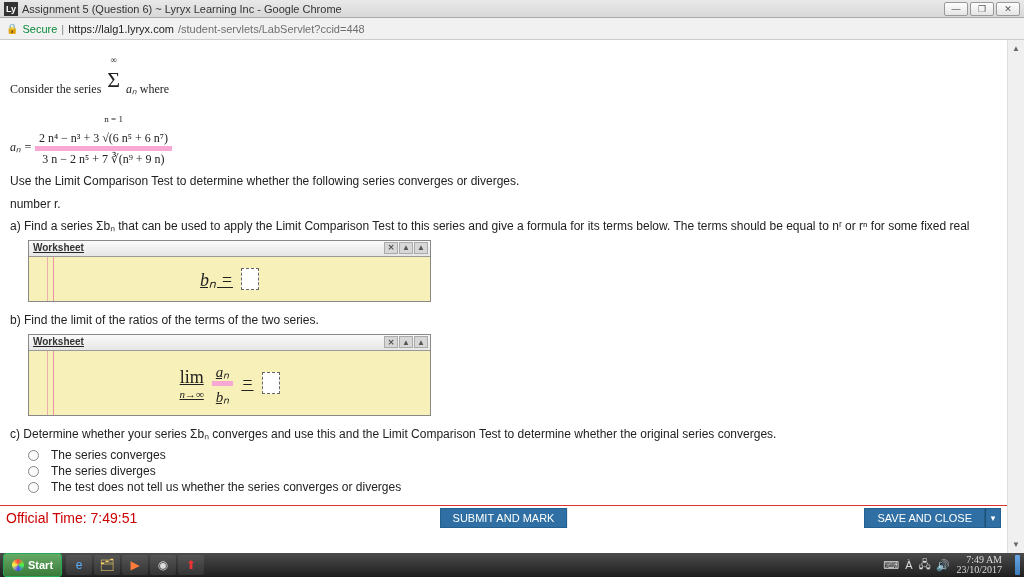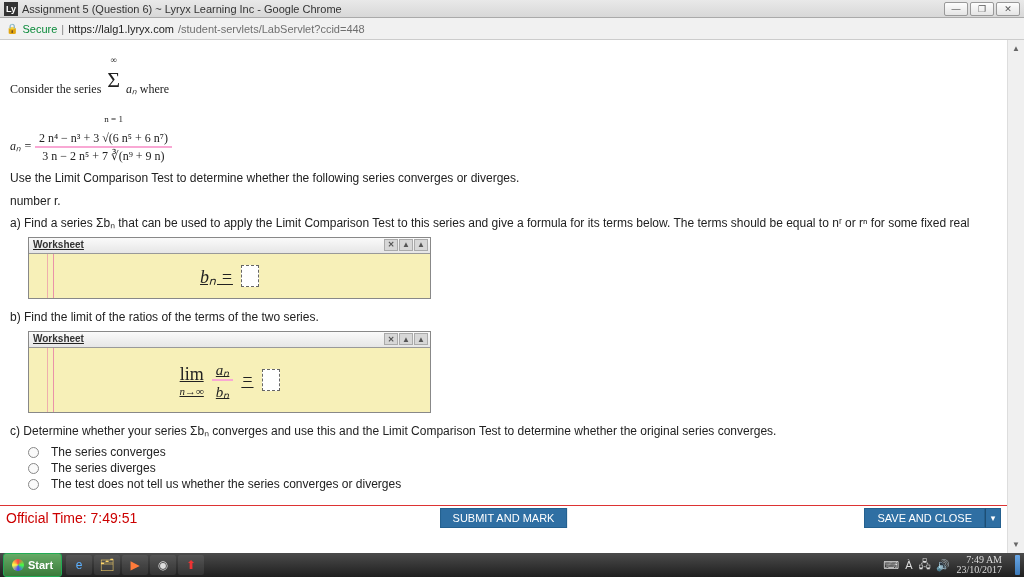--- a/index.html
+++ b/index.html
@@ -26,21 +26,21 @@
   .scroll .thumbbot { position:absolute; bottom:0; left:0; right:0; height:17px; display:flex; align-items:center; justify-content:center; font-size:8px; color:#666;}
   .page { position:absolute; left:0; top:0; right:17px; bottom:0; padding:10px 10px 0 10px; font-size:12px; color:#222; }
 
   
   .mathline { font-family: "Times New Roman", serif; }
   .sigma { font-size:22px; position:relative; top:4px; }
   .sub { font-size:9px;margin-top:28px; }
   .sup { font-size:9px; }
   .frac { display:inline-block; text-align:center; vertical-align:middle; font-family:"Times New Roman",serif; }
   .frac > span { display:block; padding:0 4px; }
-  .frac .num { border-bottom:2px solid #f9a8d4; }
+  .frac .num { border-bottom:5px solid #f9a8d4; }
   .ital { font-style: italic; }
 
   p.body { margin:6px 0; line-height:1.35; }
   .indent { margin-left:18px; }
 
   
   .ws-wrap { margin:4px 0 10px 18px; }
   .ws { width:403px; border:1px solid #888; background:#f7f0b8; position:relative;text-decoration:underline; }
   .ws-head { height:16px; background:linear-gradient(#fafafa,#e6e6e6); border-bottom:1px solid #999; font-size:10px; font-weight:bold; padding:1px 4px; color:#333; position:relative;}
   .ws-head .tools { position:absolute; right:2px; top:1px; display:flex; gap:1px;}

